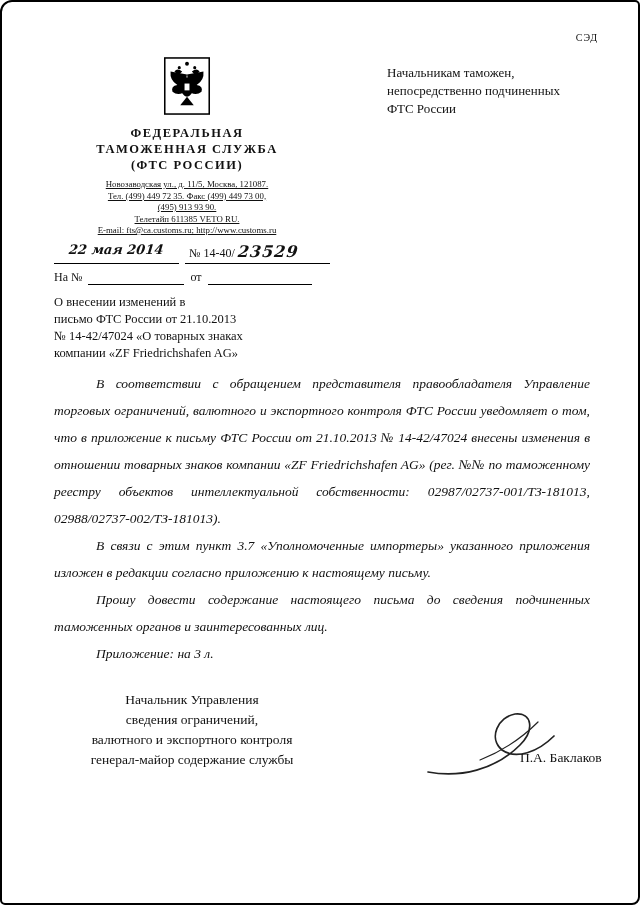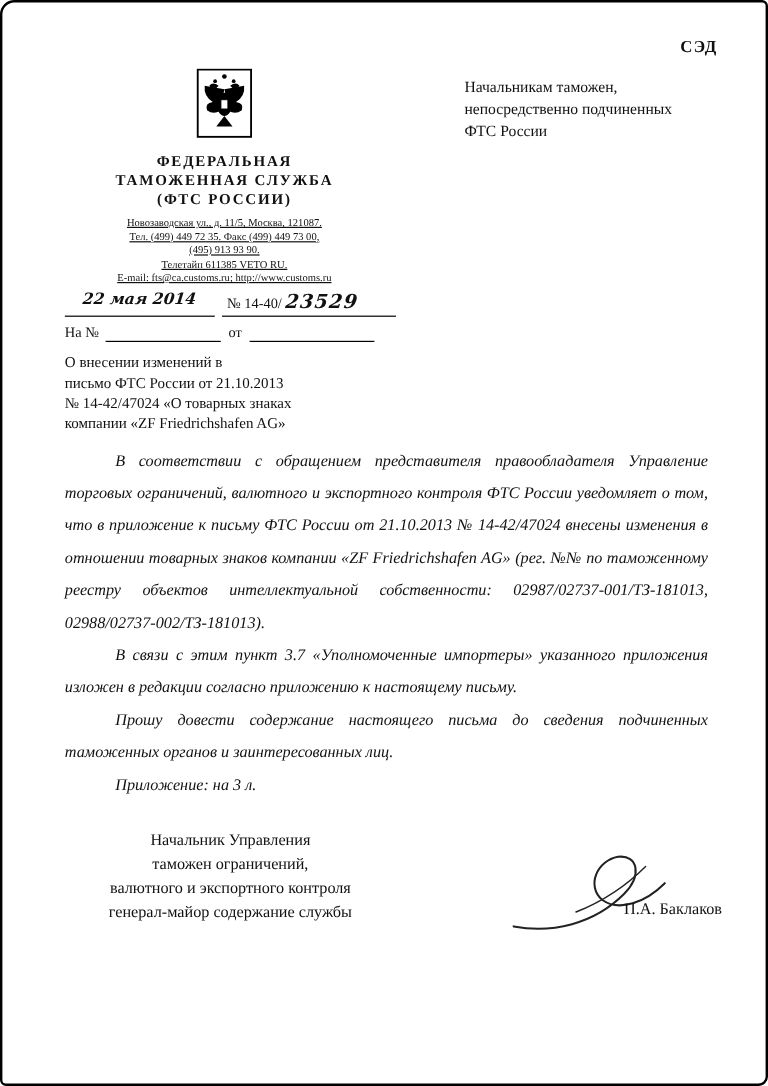--- a/index.html
+++ b/index.html
@@ -9,21 +9,21 @@
     box-sizing:border-box;
     background:#fff;
     border:2px solid #000;
     border-radius:12px 5px 8px 5px;
     font-family:"Liberation Serif","DejaVu Serif",serif;
     color:#111;
     overflow:hidden;
   }
   .sed{
     position:absolute;top:30px;right:40px;
-    font-weight:bold;font-size:14px;letter-spacing:1px;
+    font-weight:normal;font-size:10px;letter-spacing:1px;
   }
   
   .letterhead{
     position:absolute;top:55px;left:52px;width:266px;
     text-align:center;
   }
   .emblem{display:inline-block;margin-bottom:6px;}
   .orgname{font-weight:bold;font-size:12.5px;letter-spacing:1.5px;line-height:16px;}
   .contact{font-size:8.8px;line-height:11.5px;margin-top:6px;text-decoration:underline;}
   
@@ -152,21 +152,21 @@
 
   <div class="bodytext">
     <p>В соответствии с обращением представителя правообладателя Управление торговых ограничений, валютного и экспортного контроля ФТС России уведомляет о том, что в приложение к письму ФТС России от 21.10.2013 № 14-42/47024 внесены изменения в отношении товарных знаков компании «ZF Friedrichshafen AG» (рег. №№ по таможенному реестру объектов интеллектуальной собственности: 02987/02737-001/ТЗ-181013, 02988/02737-002/ТЗ-181013).</p>
     <p>В связи с этим пункт 3.7 «Уполномоченные импортеры» указанного приложения изложен в редакции согласно приложению к настоящему письму.</p>
     <p>Прошу довести содержание настоящего письма до сведения подчиненных таможенных органов и заинтересованных лиц.</p>
     <p class="attachment">Приложение: на 3 л.</p>
   </div>
 
   <div class="sigblock">
     <div>Начальник Управления</div>
-    <div>таможен ограничений,</div>
+    <div>сведения ограничений,</div>
     <div>валютного и экспортного контроля</div>
     <div>генерал-майор содержание службы</div>
   </div>
 
   <span class="scrawl">
     <svg width="150" height="90" viewBox="0 0 150 90" aria-hidden="true">
       <path d="M8 72 C 40 78, 75 70, 100 45 C 115 30, 112 12, 95 14 C 78 17, 68 38, 82 50 C 96 60, 118 52, 134 36" fill="none" stroke="#222" stroke-width="1.7" stroke-linecap="round"></path>
       <path d="M60 60 C 80 52, 100 40, 118 22" fill="none" stroke="#222" stroke-width="1.2" stroke-linecap="round"></path>
     </svg>
   </span>

